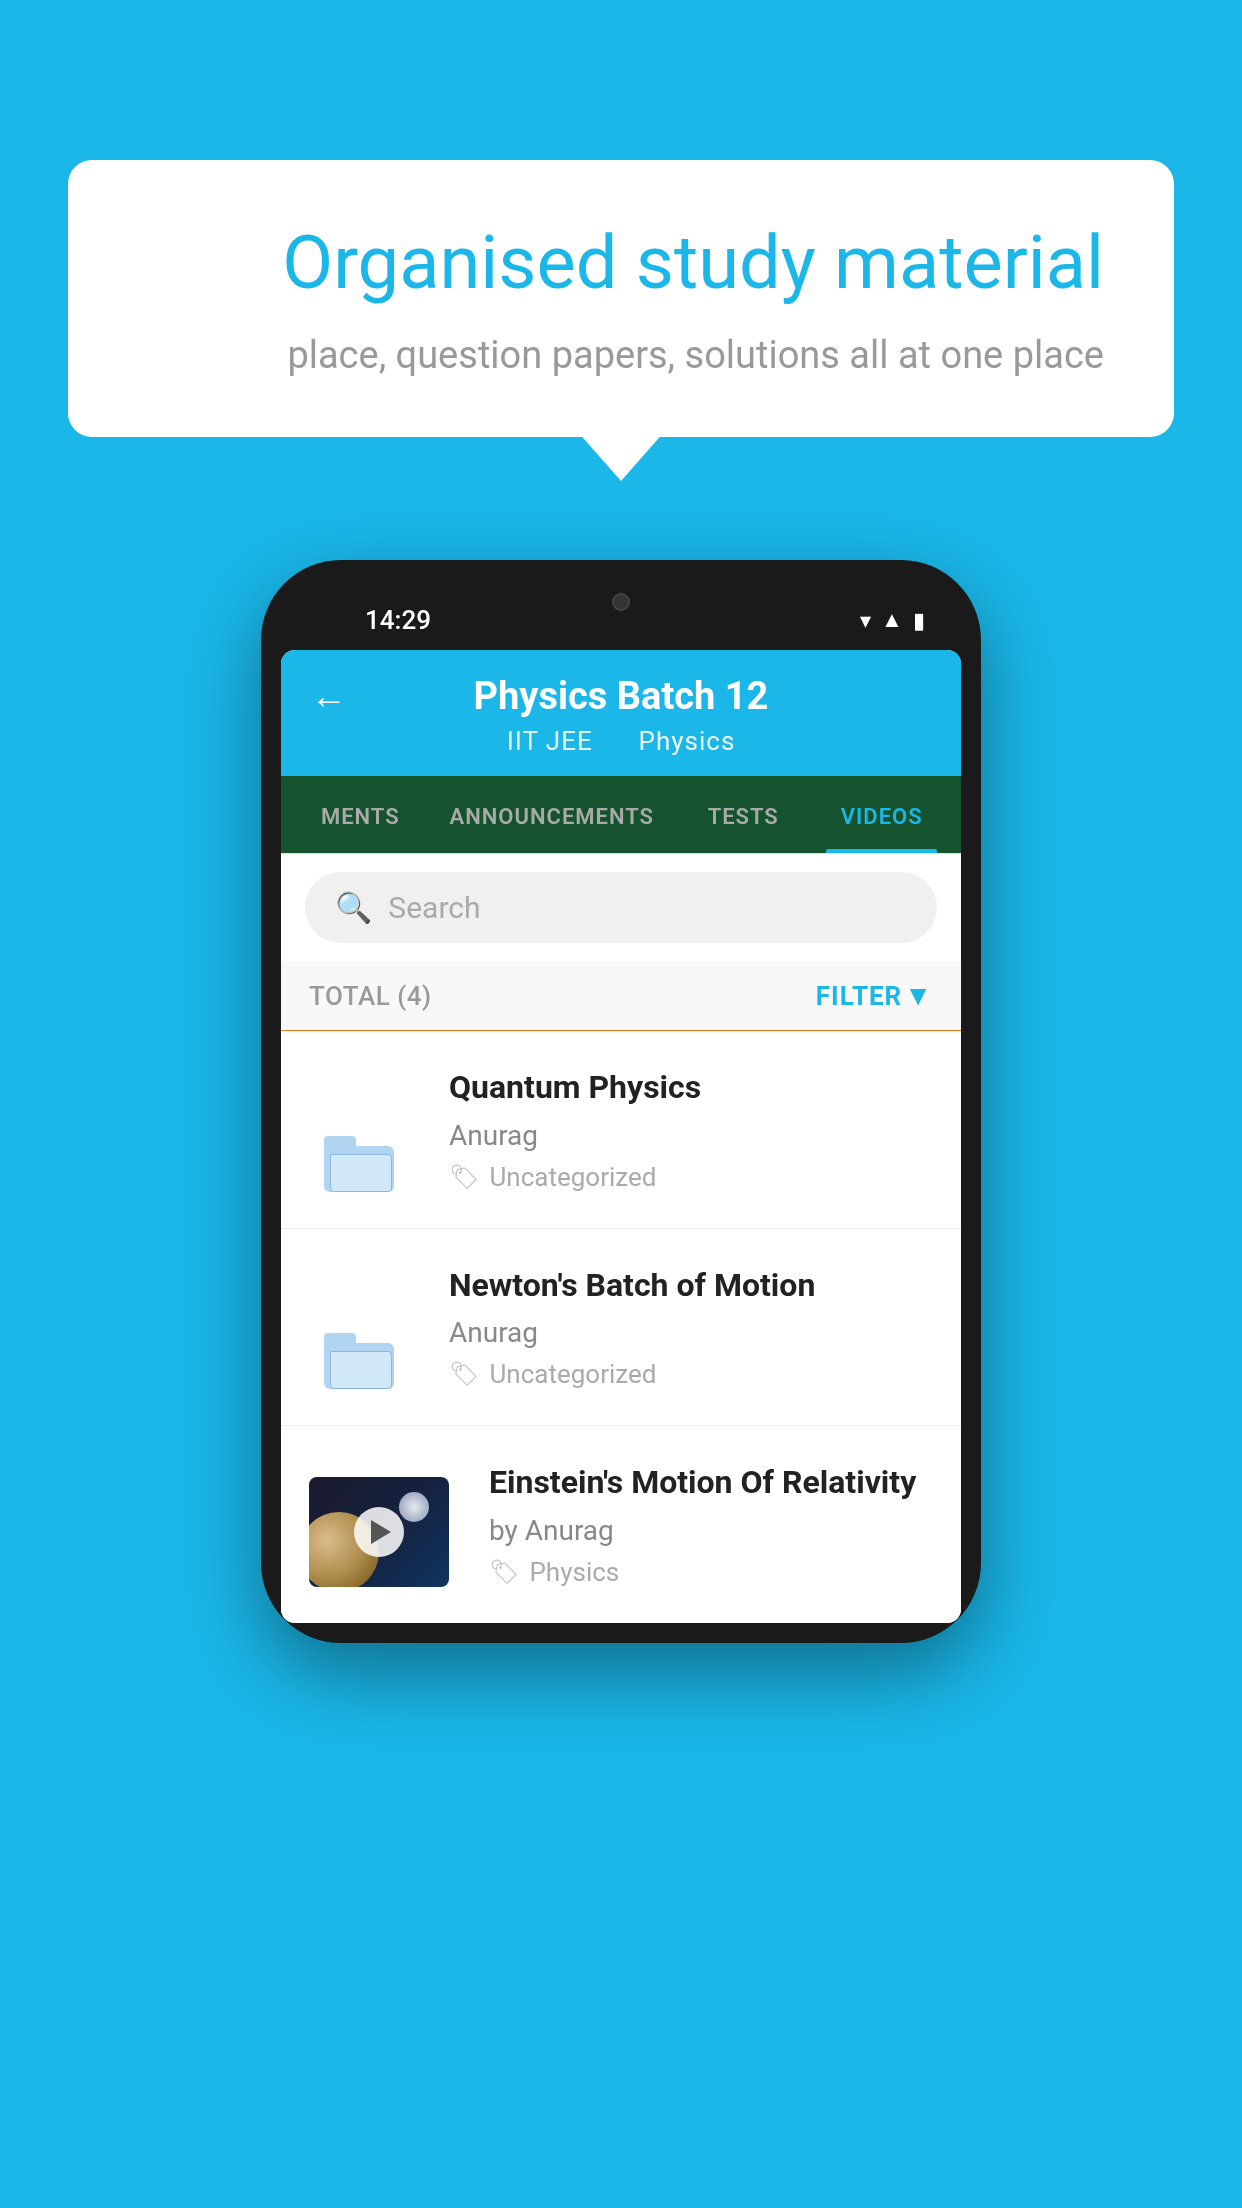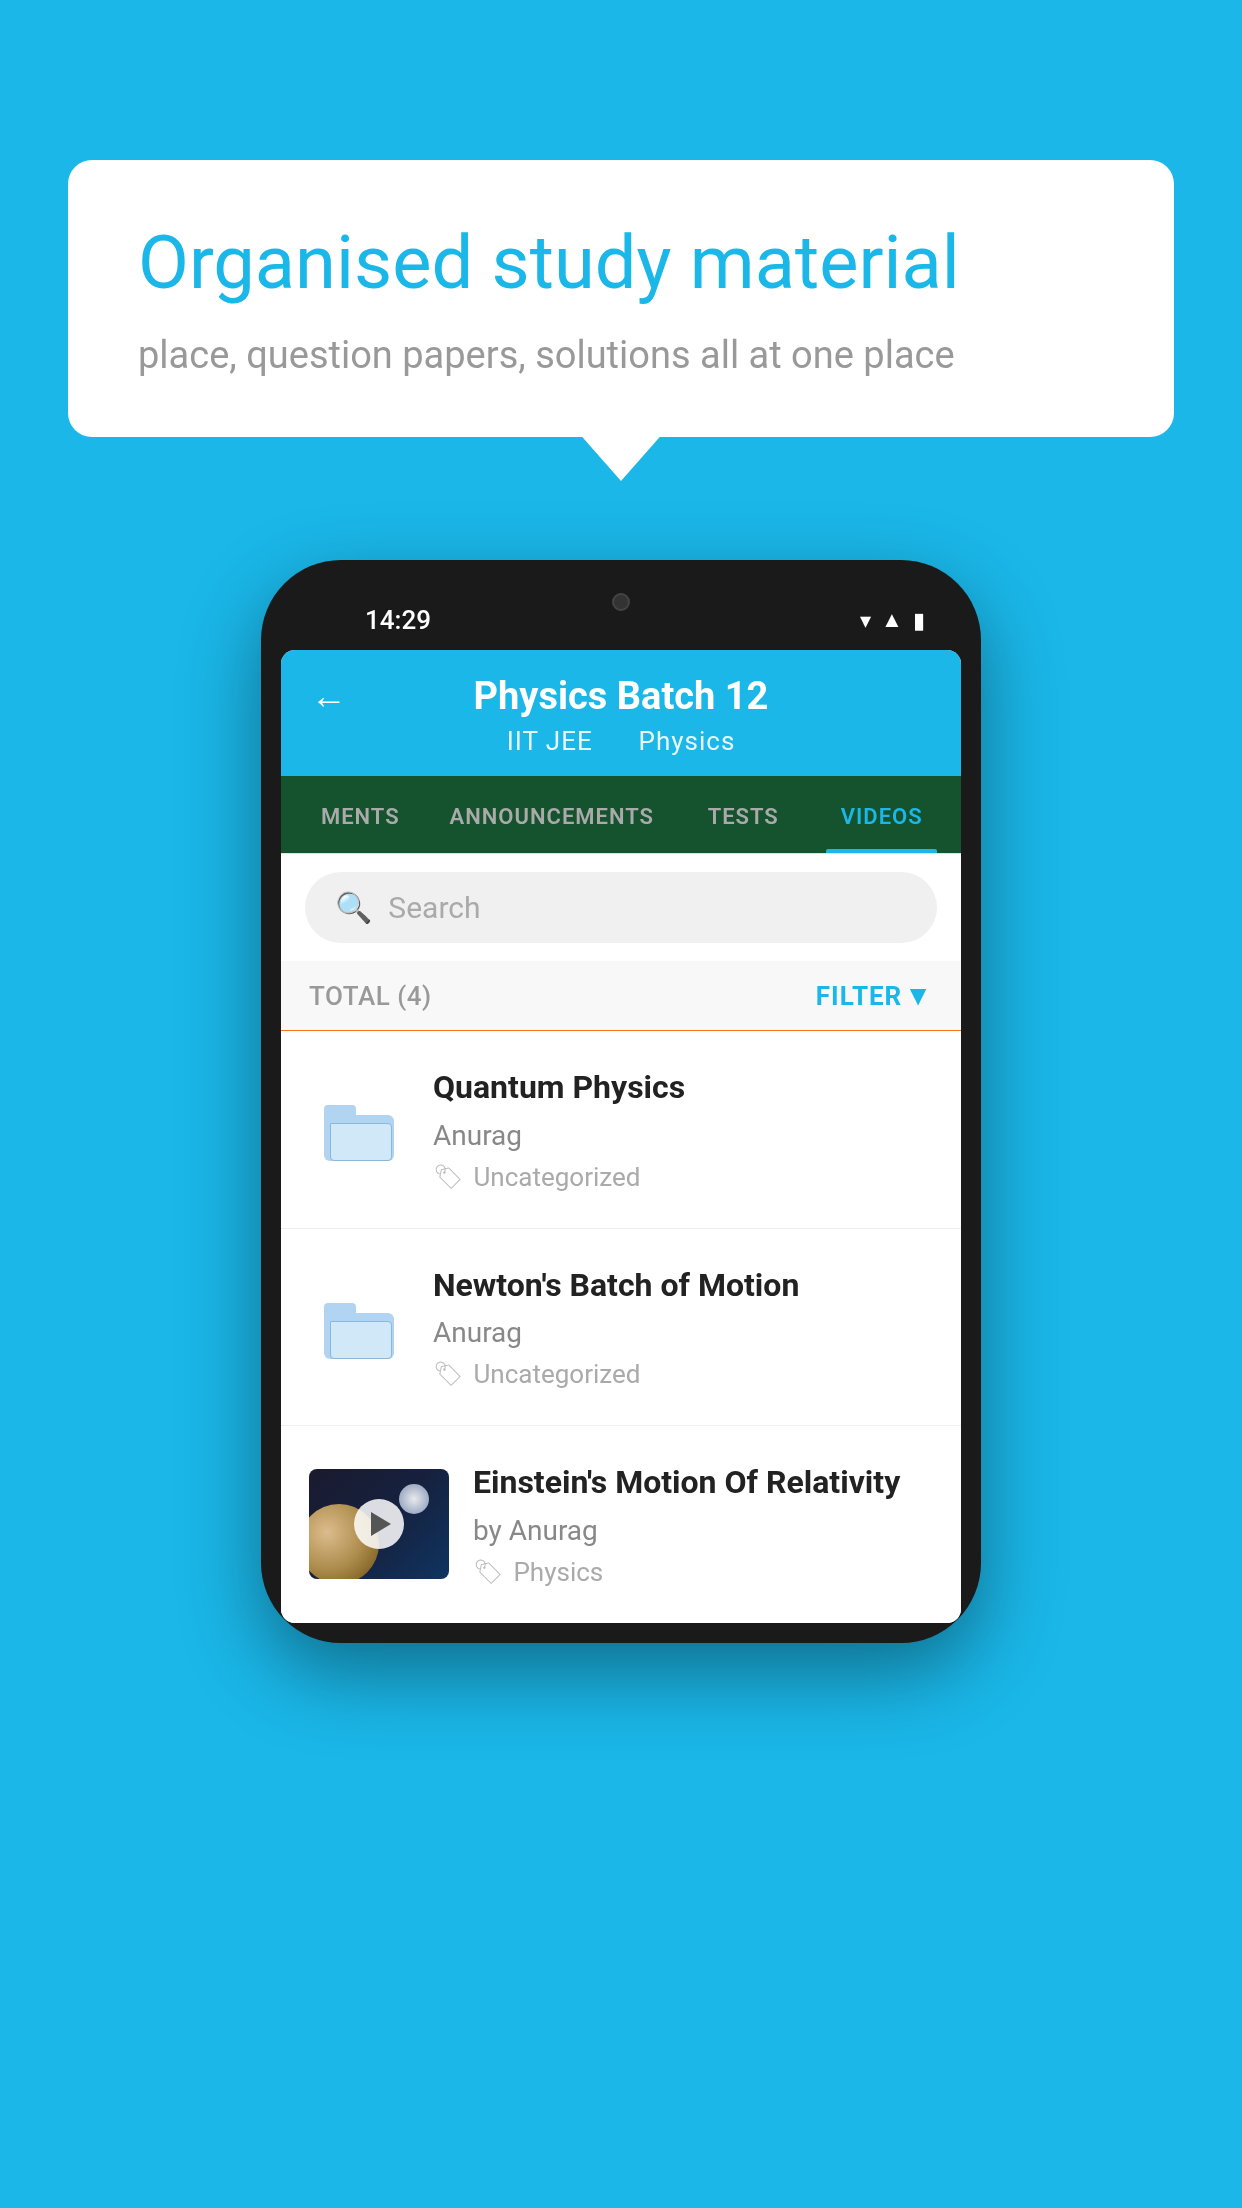--- a/index.html
+++ b/index.html
@@ -12,20 +12,21 @@
       overflow: hidden;
       position: relative;
     }
 
     
     .speech-bubble-container {
       position: absolute;
       top: 160px;
       left: 68px;
       right: 68px;
+      text-align: right;
     }
 
     .speech-bubble {
       background: white;
       border-radius: 24px;
       padding: 60px 70px 60px 70px;
       position: relative;
     }
 
     .speech-bubble::after {
@@ -264,24 +265,24 @@
       font-size: 28px;
     }
 
     
     .video-list {
       background: white;
     }
 
     .video-item {
       display: flex;
-      align-items: center;
+      align-items: flex-end;
       padding: 36px 28px;
       border-bottom: 1px solid #eee;
-      gap: 24px;
+      gap: 40px;
       cursor: pointer;
     }
 
     .video-item-thumbnail {
       width: 140px;
       min-width: 140px;
       height: 110px;
       border-radius: 8px;
       overflow: hidden;
       position: relative;

